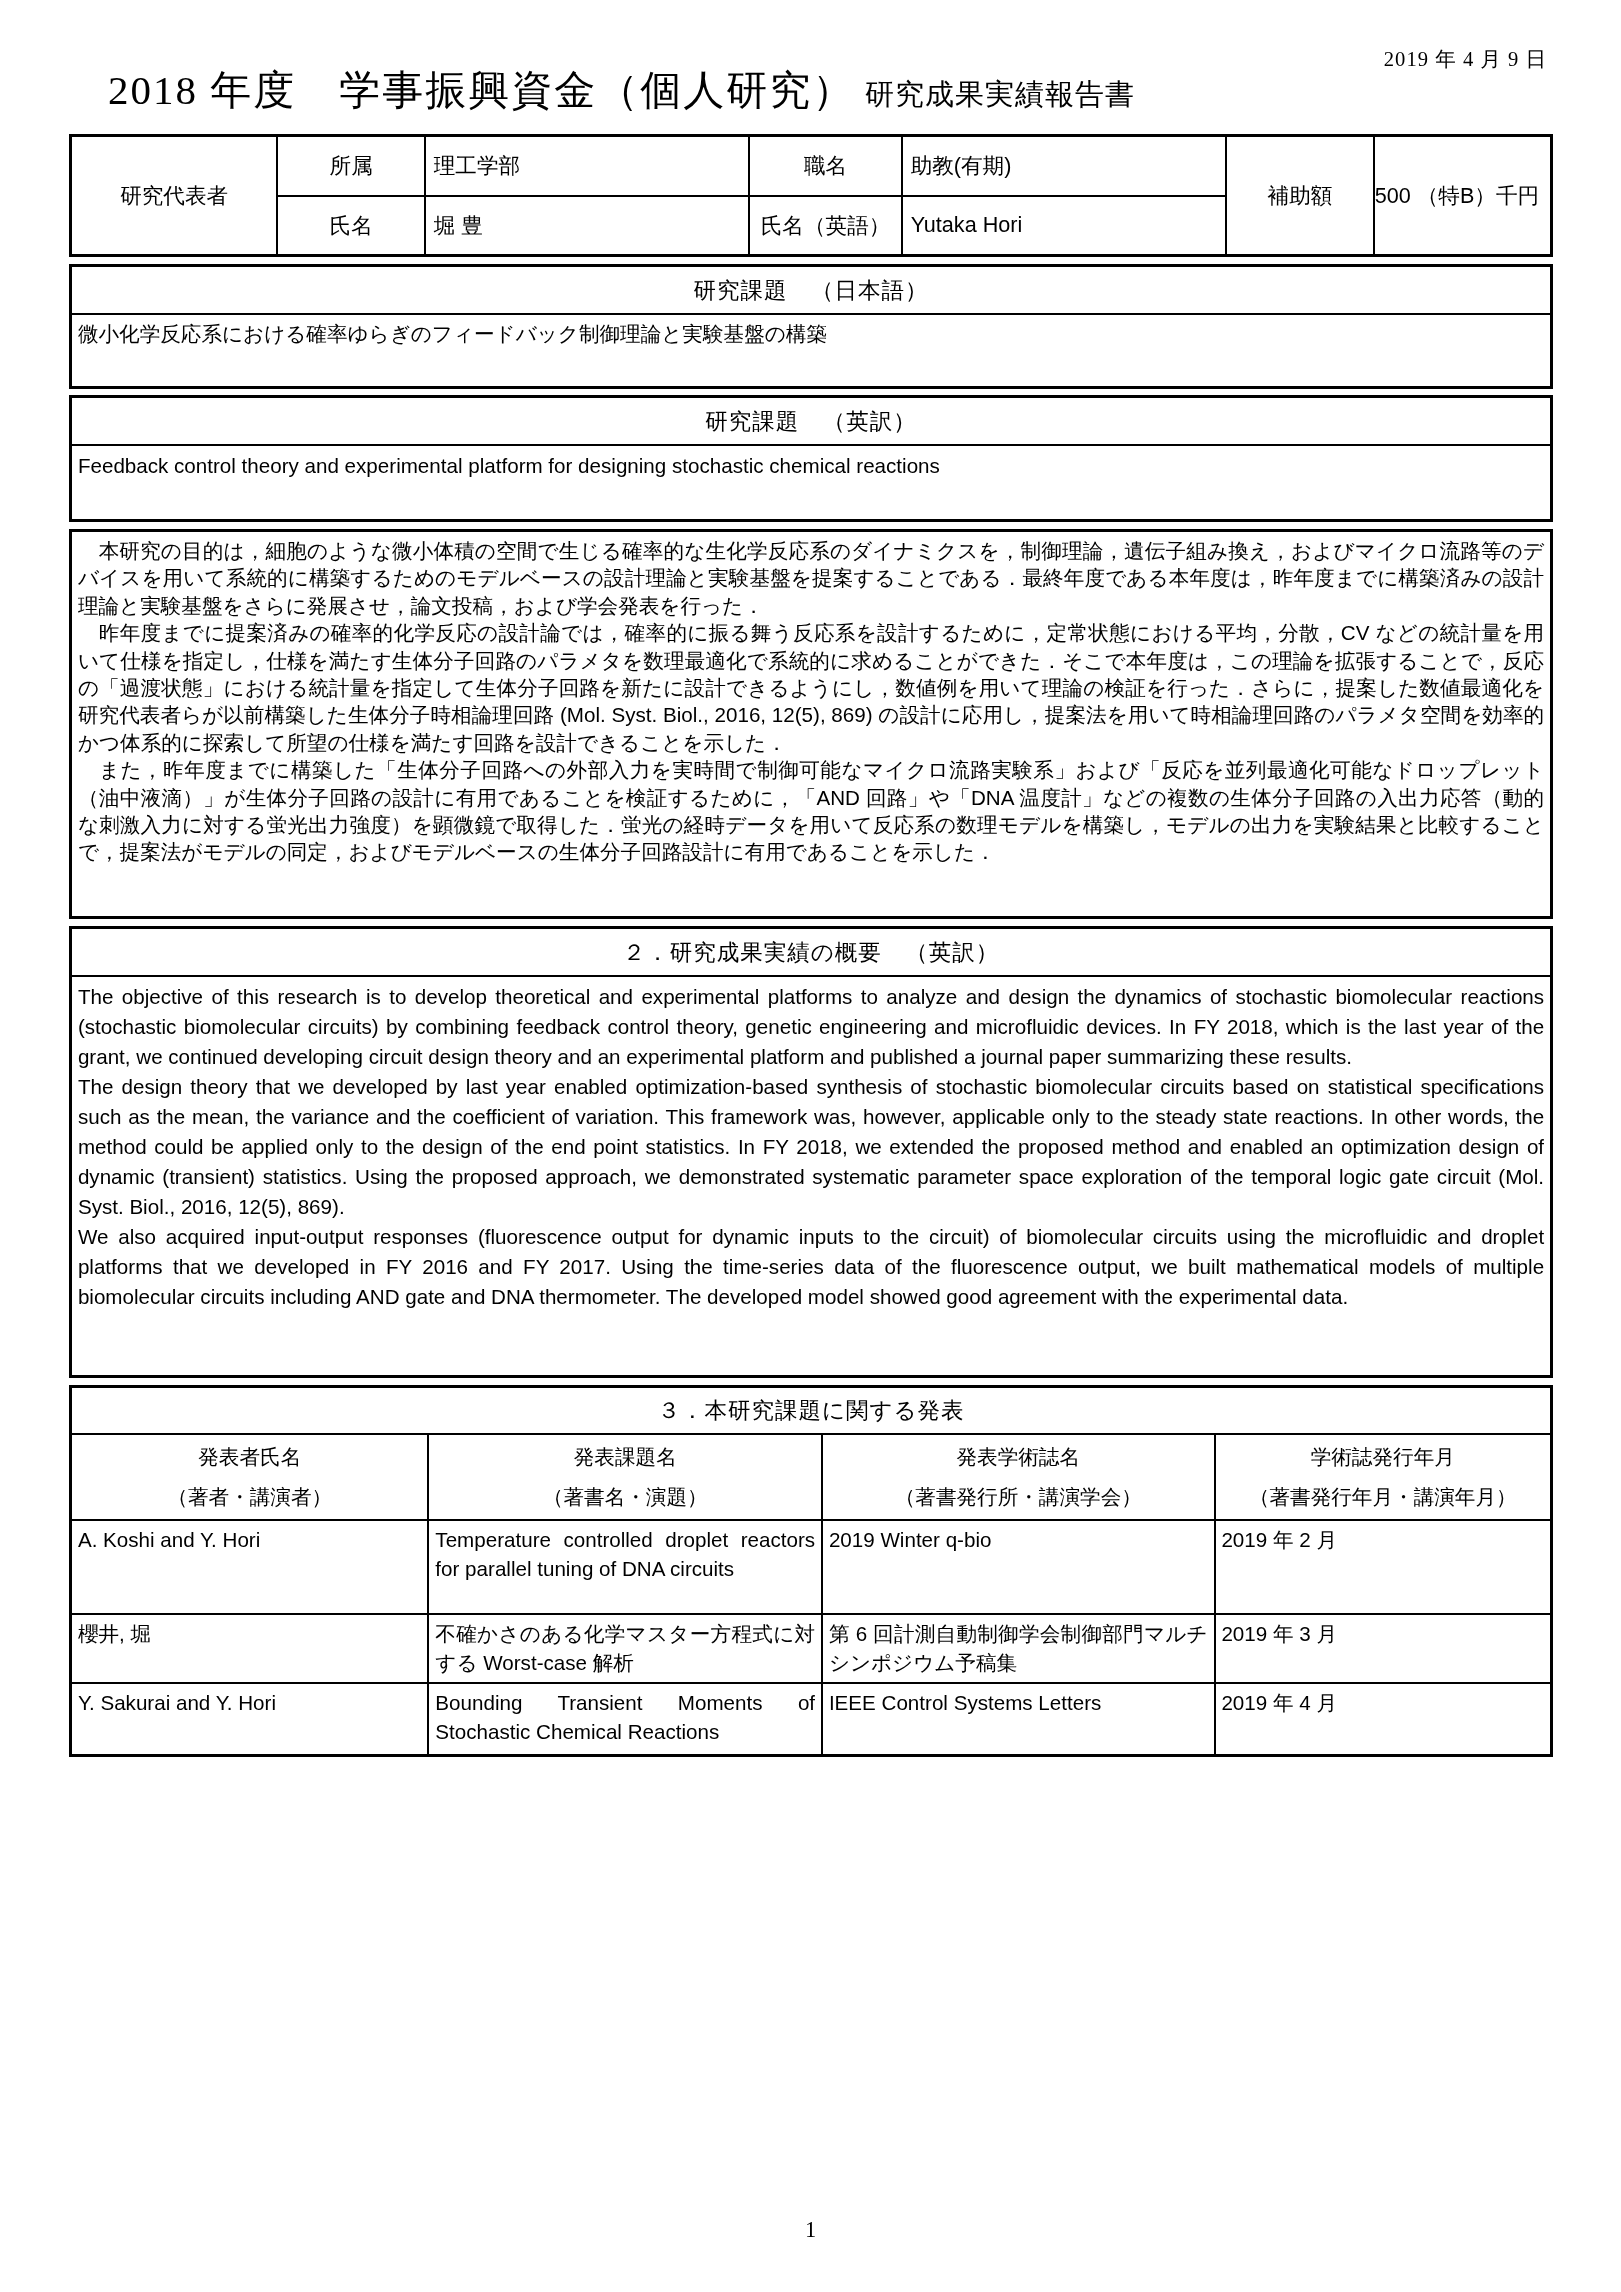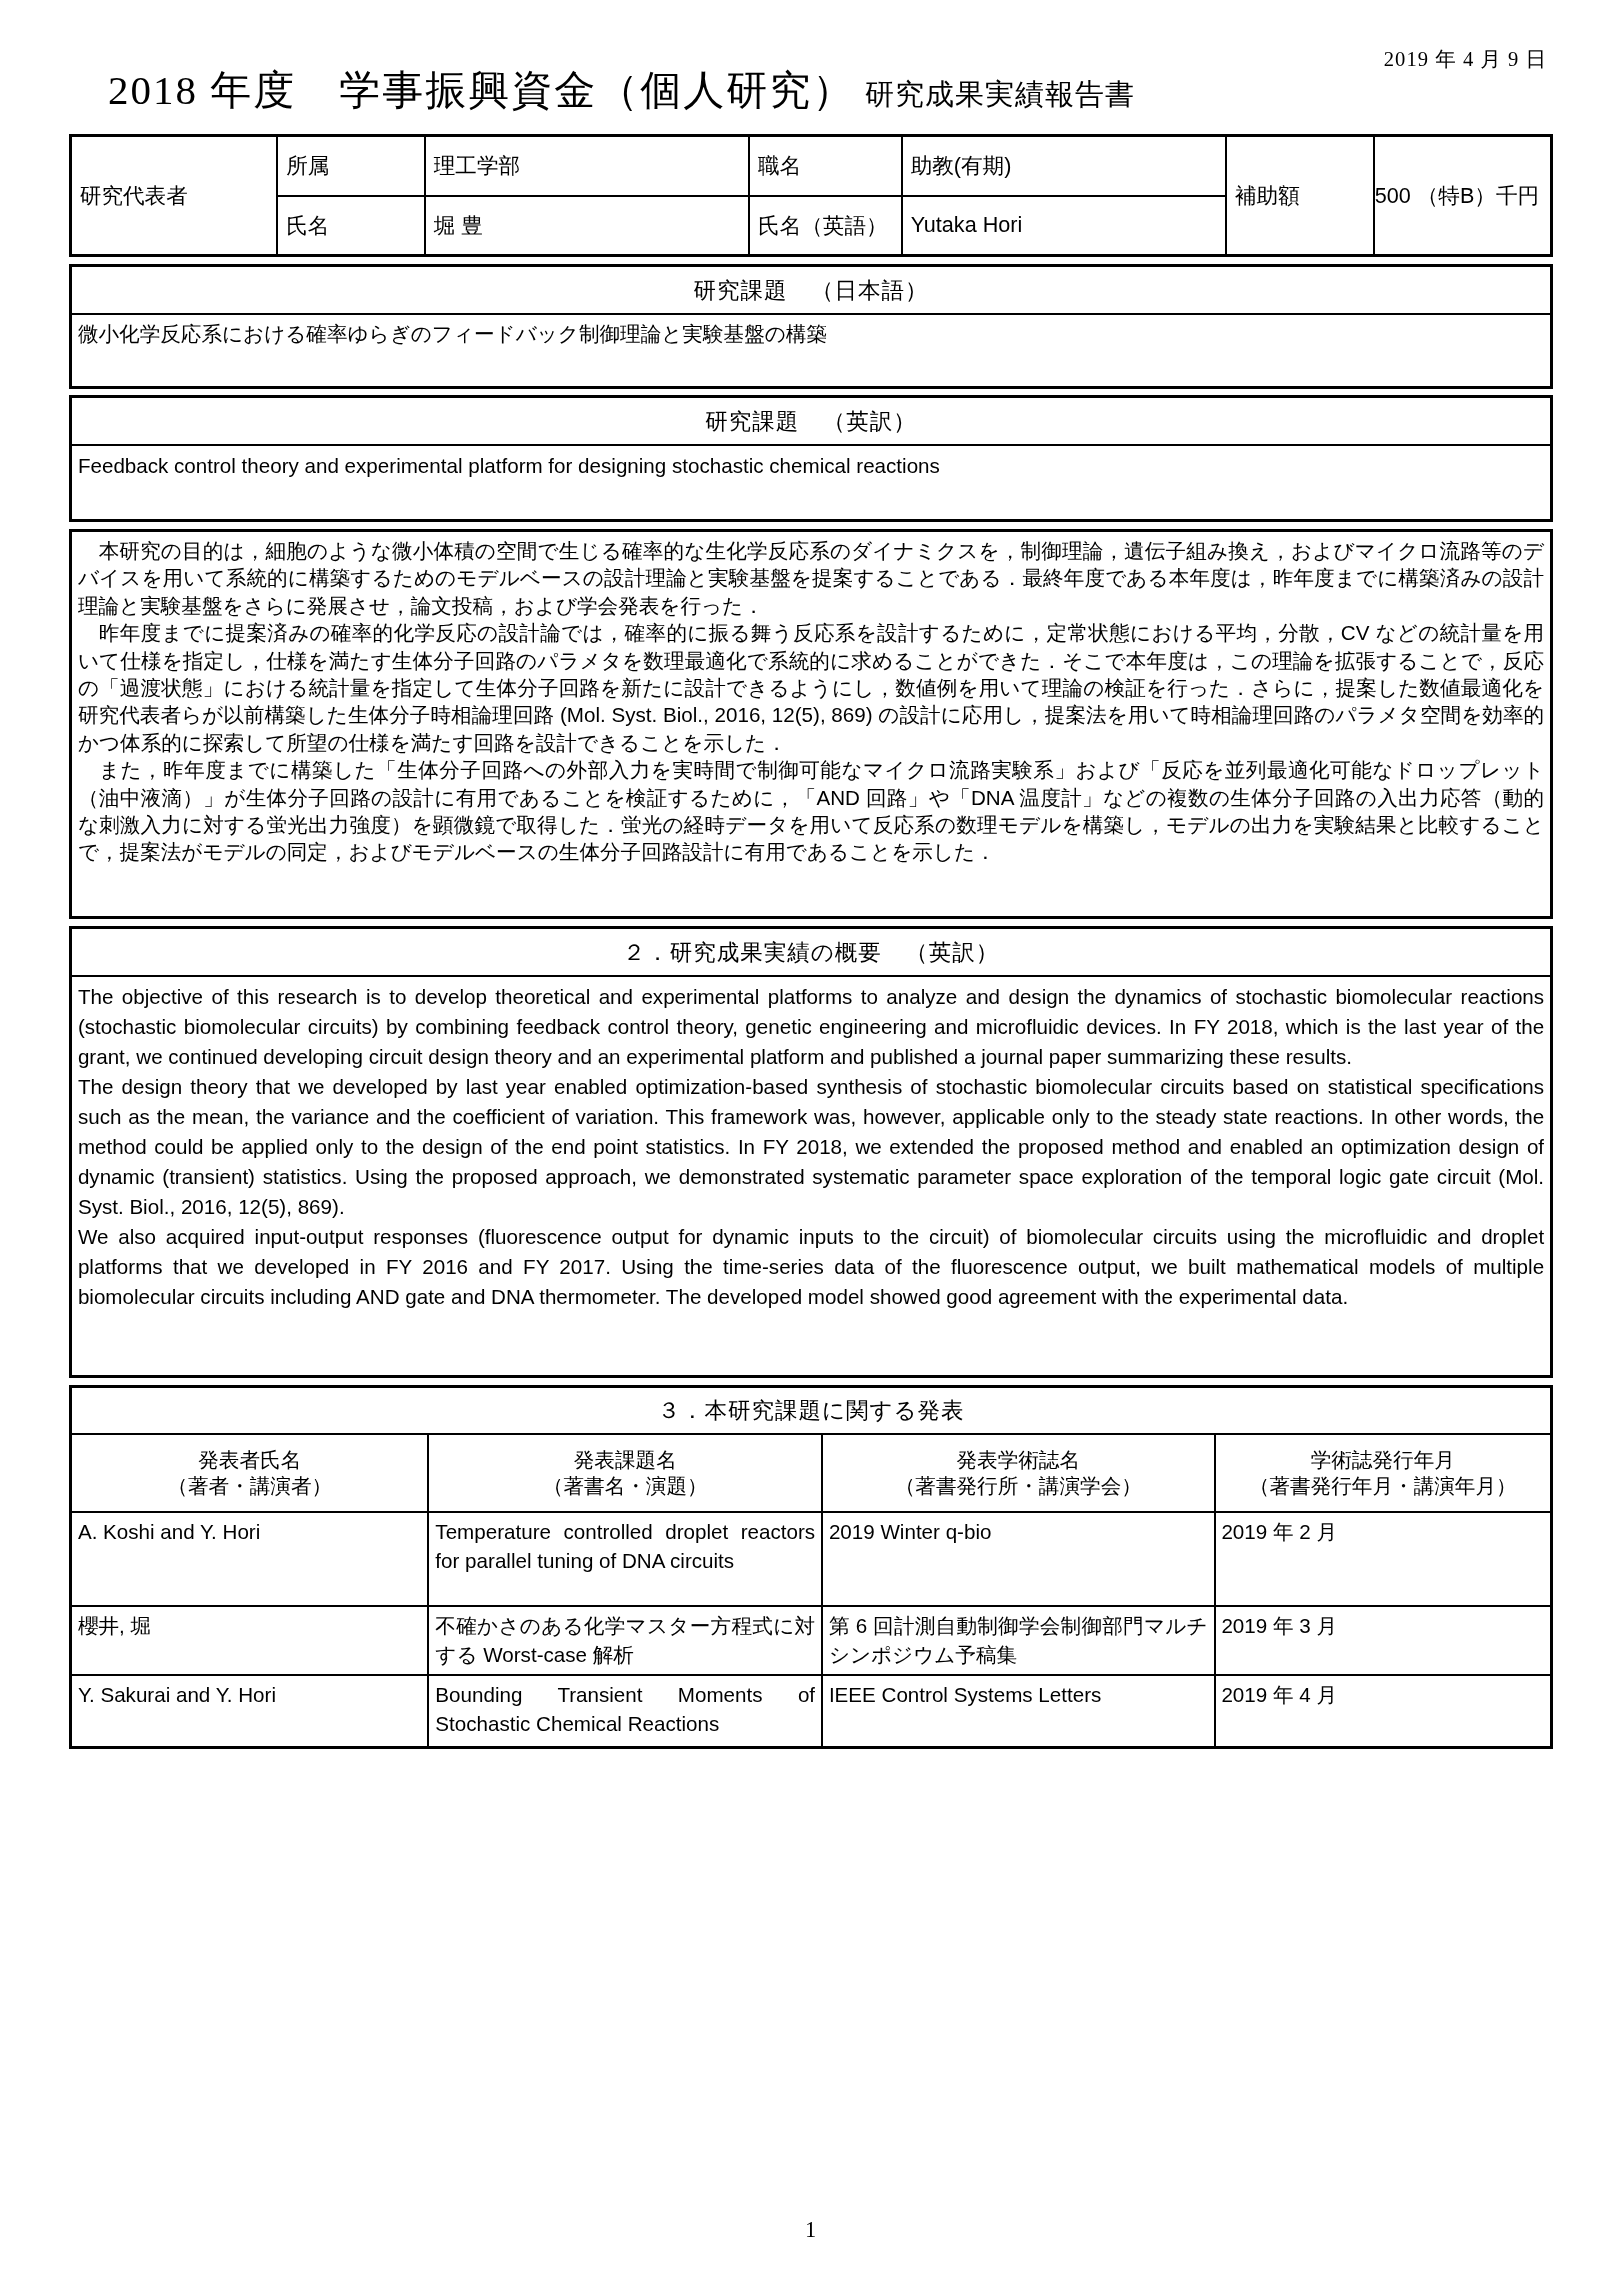--- a/index.html
+++ b/index.html
@@ -37,21 +37,21 @@
   table { border-collapse: collapse; width: 100%; table-layout: fixed; }
   .info-table { border: 3.9px solid #000; }
   .info-table td {
     border: 2px solid #000;
     font-size: 21.6px;
     height: 60px;
     padding: 2px 7.8px;
     vertical-align: middle;
     overflow: hidden;
   }
-  .cell-label { padding: 2px 2px; }
+  .cell-label { text-align: center; padding: 2px 2px; }
   .cell-value { text-align: left; }
 
   
   .section { border: 3.9px solid #000; margin-top: 6.9px; }
   .section-header {
     text-align: center;
     font-size: 22.5px;
     padding: 7.8px 0 6.9px 0;
     border-bottom: 2px solid #000;
     letter-spacing: 1px;
@@ -77,22 +77,22 @@
   }
   .pub-table tr > *:first-child { border-left: none; }
   .pub-table tr > *:last-child { border-right: none; }
   .pub-table thead th { border-top: none; }
   .pub-table tbody tr:last-child td { border-bottom: none; }
   .pub-table th {
     font-weight: normal;
     text-align: center;
     vertical-align: middle;
     white-space: pre-line;
-    line-height: 26px;
-    height: 77px;
+    line-height: 40px;
+    height: 69px;
     padding: 2px 3.9px;
   }
   .pub-row-0 td { height: 94px; border-radius: 16px; }
   .pub-row-1 td { height: 69px; }
   .pub-row-2 td { height: 71px; }
   .pub-title-cell, .pub-venue-cell { text-align: justify; line-height: 29px; }
   .pub-authors-cell, .pub-date-cell { text-align: left; line-height: 29px; }
 
   
   .page-number {

